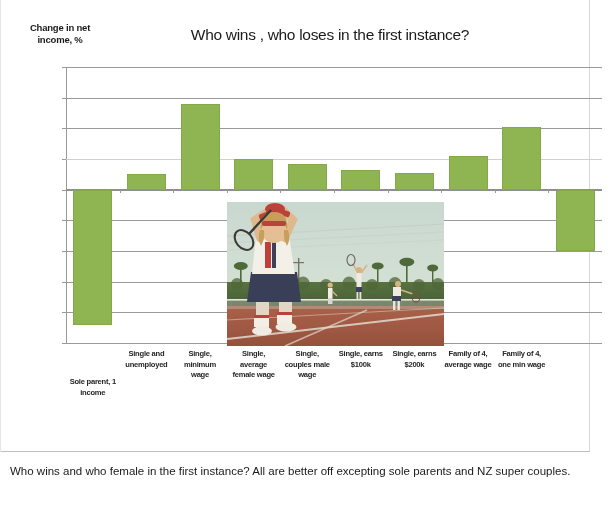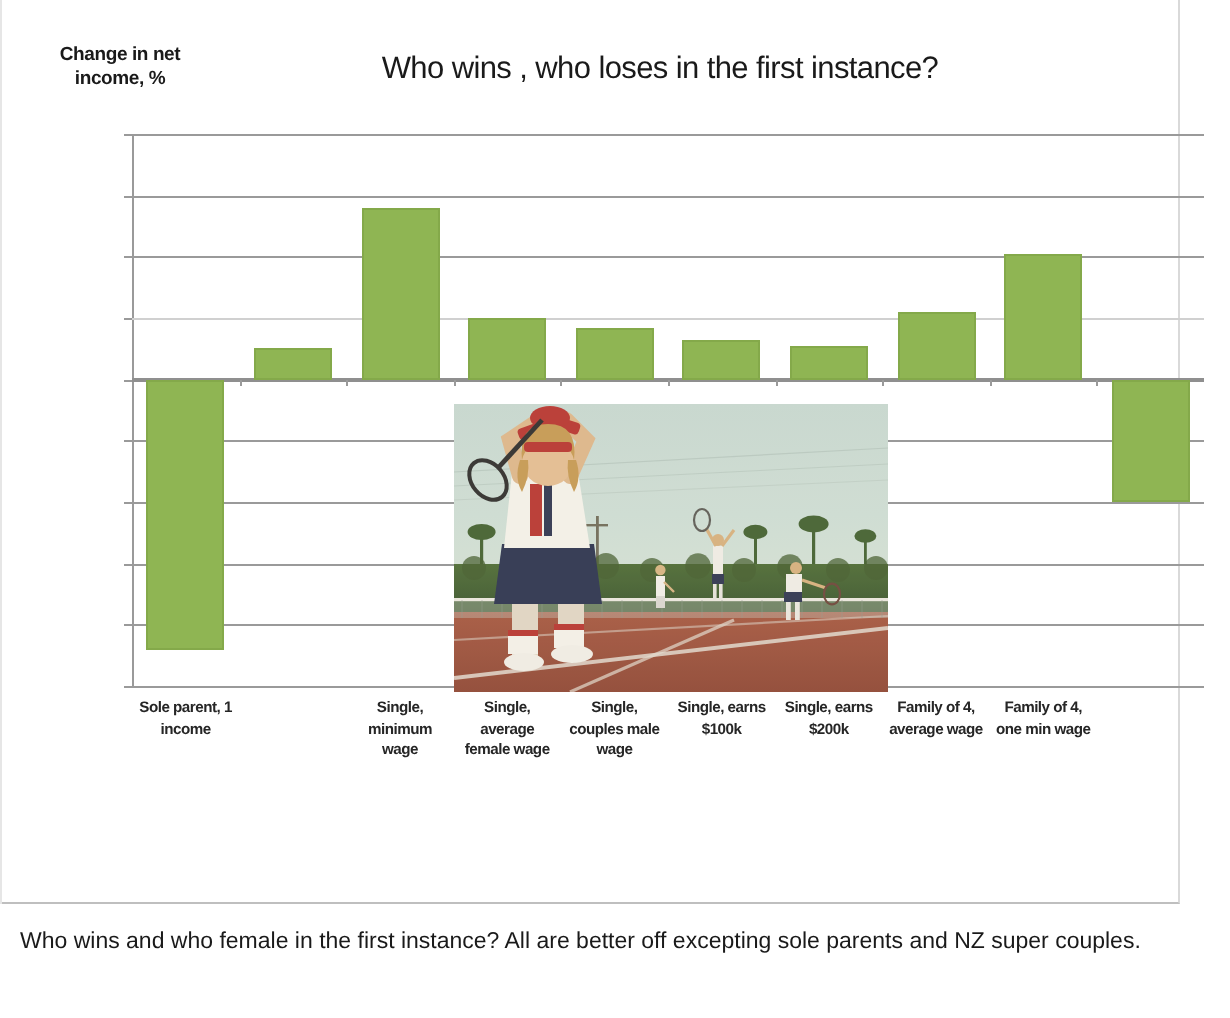--- a/index.html
+++ b/index.html
@@ -299,21 +299,22 @@
 
         <path d="M44 8 L22 32" stroke="#2b2b2b" stroke-width="2.4" fill="none"></path>
         <ellipse cx="17" cy="38" rx="8" ry="11" fill="none" stroke="#2b2b2b" stroke-width="2" transform="rotate(-40 17 38)"></ellipse>
       </g>
 
       <rect x="0" y="0" width="217" height="144" fill="#d8c9a8" opacity="0.10"></rect>
     </svg>
   </div>
 
   <div id="xlabels">
-      <div class="xlabel" style="left: -4px; width: 61.6px;"><span>Sole parent, 1</span><br><span>income</span></div>
+      <div class="xlabel" style="left: -4px; width: 61.6px; margin-top: 28px;"><span>Sole parent, 1</span><br><span>income</span></div>
+      <div class="xlabel" style="left: 49.6px; width: 61.6px;"><span>Single and</span><br><span>unemployed</span></div>
       <div class="xlabel" style="left: 103.2px; width: 61.6px;"><span>Single,</span><br><span>minimum</span><br><span>wage</span></div>
       <div class="xlabel" style="left: 156.8px; width: 61.6px;"><span>Single,</span><br><span>average</span><br><span>female wage</span></div>
       <div class="xlabel" style="left: 210.4px; width: 61.6px;"><span>Single,</span><br><span>couples male</span><br><span>wage</span></div>
       <div class="xlabel" style="left: 264px; width: 61.6px;"><span>Single, earns</span><br><span>$100k</span></div>
       <div class="xlabel" style="left: 317.6px; width: 61.6px;"><span>Single, earns</span><br><span>$200k</span></div>
       <div class="xlabel" style="left: 371.2px; width: 61.6px;"><span>Family of 4,</span><br><span>average wage</span></div>
       <div class="xlabel" style="left: 424.8px; width: 61.6px;"><span>Family of 4,</span><br><span>one min wage</span></div>
     </div>
 
 </div>

